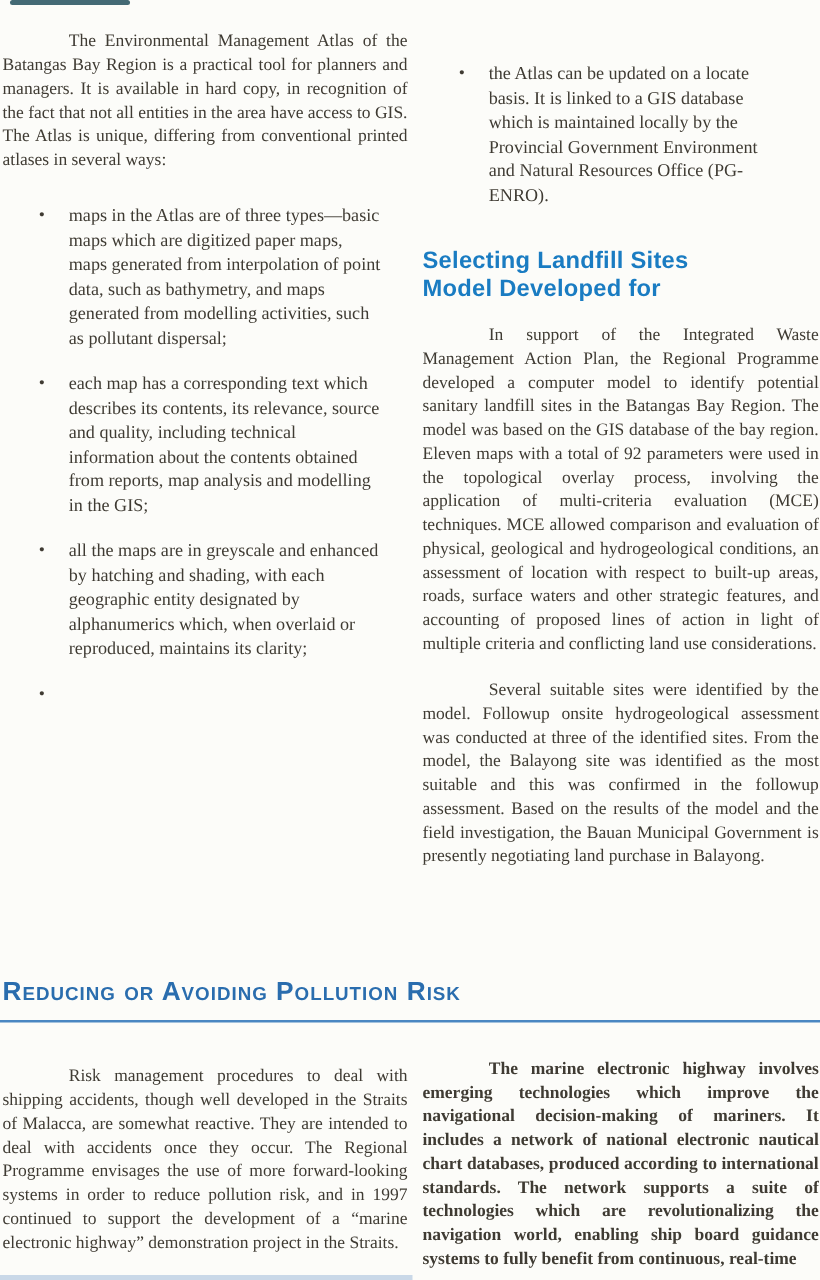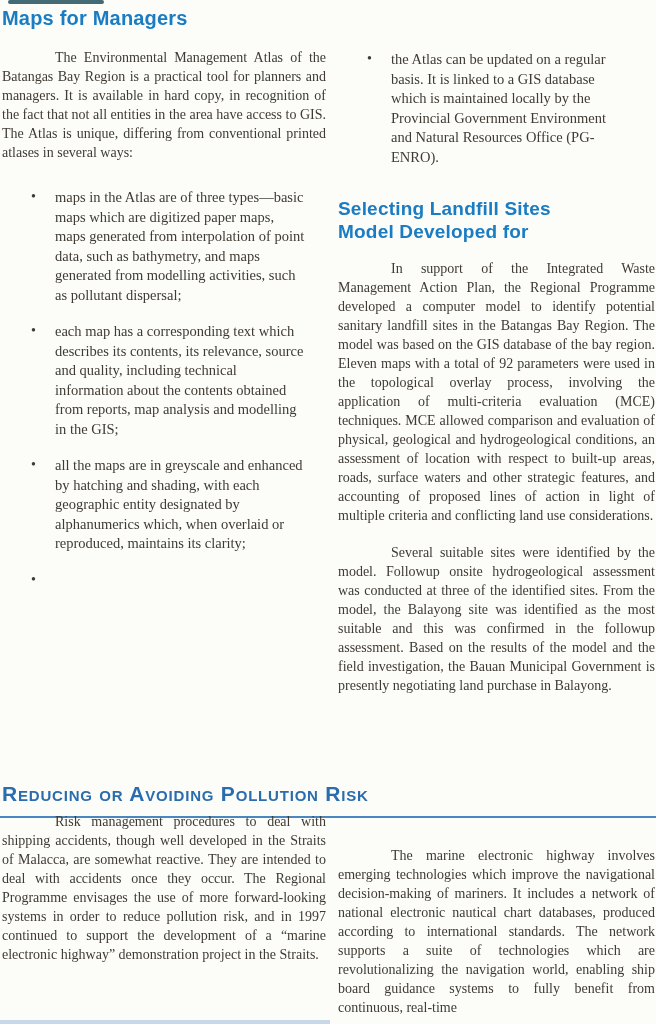--- a/index.html
+++ b/index.html
@@ -53,22 +53,22 @@
   .bullets .marker {
     position:absolute; left:29px; top:-1px; font-size:14px;
   }
   .left-bullets li  { padding-right:20px; }
   .right-bullets li { padding-right:30px; }
 
   
   .top-left   { position:absolute; left:2px;   top:6px;   width:324px; }
   .top-right  { position:absolute; left:338px; top:50px;  width:317px; }
   .section-band { position:absolute; left:0;   top:783px; width:548px; }
-  .bottom-left  { position:absolute; left:2px;   top:812px; width:324px; }
-  .bottom-right { position:absolute; left:338px; top:846px; width:317px; }
+  .bottom-left  { position:absolute; left:2px;   top:852px; width:324px; }
+  .bottom-right { position:absolute; left:338px; top:846px; width:317px;font-weight:bold; }
 
   .intro   { margin-top:18px; }
   .mt-bullets { margin-top:26px; }
   .para-first { margin-top:16px; }
   .para-next  { margin-top:18px; }
 
   
   .artifact-top {
     position:absolute; left:8px; top:0; width:96px; height:4px;
     background:#23505e; border-radius:2px; opacity:0.85;
@@ -79,21 +79,20 @@
   }
 </style>
 </head>
 <body>
 
 <div class="page">
 
   <div class="artifact-top"></div>
 
   <div class="top-left">
-    <h2 class="subhead">Maps for Managers</h2>
 
     <p class="body-text justify indent intro">The Environmental Management Atlas of the Batangas Bay Region is a practical tool for planners and managers. It is available in hard copy, in recognition of the fact that not all entities in the area have access to GIS. The Atlas is unique, differing from conventional printed atlases in several ways:</p>
 
     <ul class="bullets left-bullets mt-bullets">
       <li>
         <span class="marker">•</span>
         <span>maps in the Atlas are of three types—basic maps which are digitized paper maps, maps generated from interpolation of point data, such as bathymetry, and maps generated from modelling activities, such as pollutant dispersal;</span>
       </li>
       <li>
         <span class="marker">•</span>
@@ -106,21 +105,21 @@
       <li>
         <span class="marker">•</span>
       </li>
     </ul>
   </div>
 
   <div class="top-right">
     <ul class="bullets right-bullets">
       <li>
         <span class="marker">•</span>
-        <span>the Atlas can be updated on a regular basis. It is linked to a GIS database which is maintained locally by the Provincial Government Environment and Natural Resources Office (PG-ENRO).</span>
+        <span>the Atlas can be updated on a locate basis. It is linked to a GIS database which is maintained locally by the Provincial Government Environment and Natural Resources Office (PG-ENRO).</span>
       </li>
     </ul>
 
     <h2 class="subhead2">
       <span>Selecting Landfill Sites</span>
       <span>Model Developed for</span>
     </h2>
 
     <p class="body-text justify indent para-first">In support of the Integrated Waste Management Action Plan, the Regional Programme developed a computer model to identify potential sanitary landfill sites in the Batangas Bay Region. The model was based on the GIS database of the bay region. Eleven maps with a total of 92 parameters were used in the topological overlay process, involving the application of multi-criteria evaluation (MCE) techniques. MCE allowed comparison and evaluation of physical, geological and hydrogeological conditions, an assessment of location with respect to built-up areas, roads, surface waters and other strategic features, and accounting of proposed lines of action in light of multiple criteria and conflicting land use considerations.</p>
 

